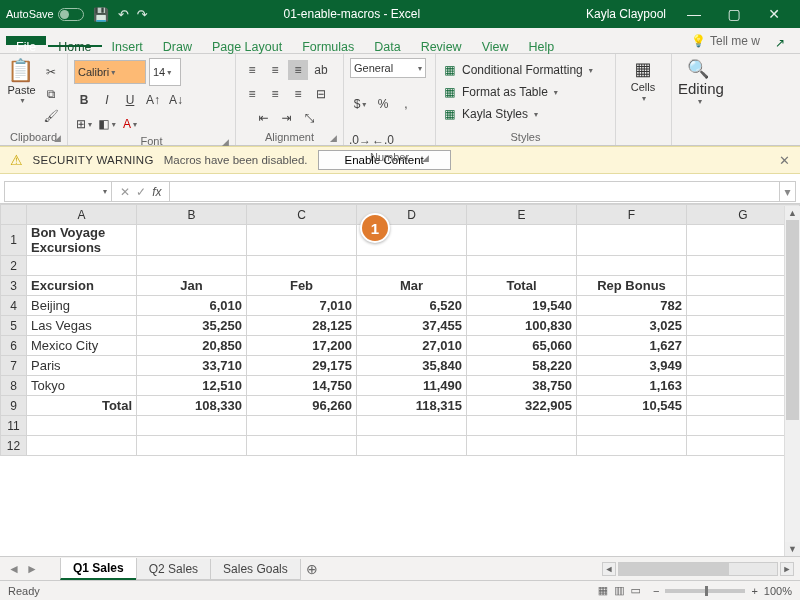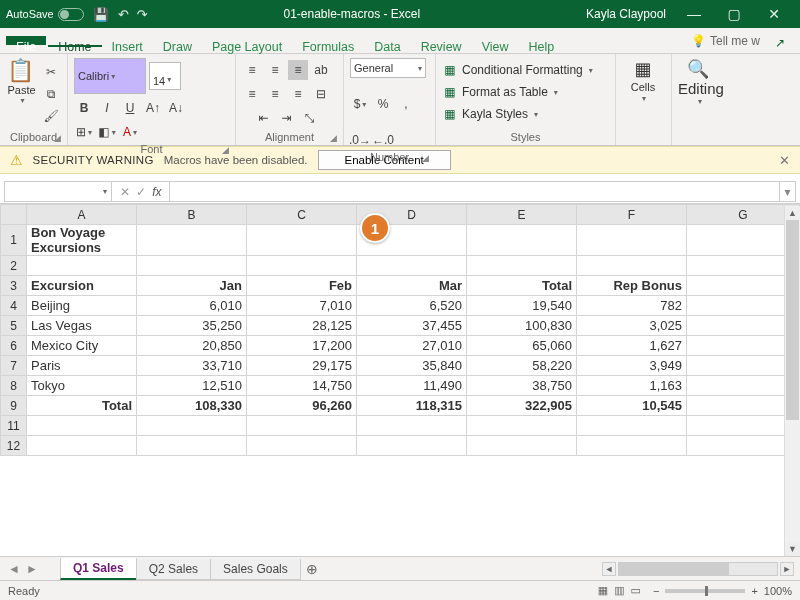--- a/index.html
+++ b/index.html
@@ -29,22 +29,22 @@
 .ribbon { height: 92px; background: #f3f2f1; display: flex; border-bottom: 1px solid #c8c8c8; }
 .group { border-right: 1px solid #d8d8d8; padding: 4px 6px 2px; display: flex; flex-direction: column; }
 .group .body { flex: 1; display: flex; gap: 4px; }
 .group .label { text-align: center; font-size: 11px; color: #666; padding-top: 1px; position: relative; }
 .group .label .dlg { position: absolute; right: 0; bottom: 0; font-size: 9px; color: #888; }
 .col { display: flex; flex-direction: column; gap: 2px; align-items: center; justify-content: center; }
 .row { display: flex; gap: 3px; align-items: center; }
 .smallbtn { width: 20px; height: 20px; display: flex; align-items: center; justify-content: center; font-size: 12px; color: #444; }
 .pastebig { width: 40px; text-align: center; }
 .pastebig .ic { font-size: 22px; }
-.fontname { width: 72px; height: 36px; border: 1px solid #bbb; background: #c4b5fd; font-size: 11px; padding: 0 3px; display: flex; align-items: center; }
-.fontsize { width: 32px; height: 28px; border: 1px solid #bbb; background: #fff; font-size: 11px; padding: 12px 3px; display: flex; align-items: flex-start; }
+.fontname { width: 72px; height: 24px; border: 1px solid #bbb; background: #fdba74; font-size: 11px; padding: 0 3px; display: flex; align-items: center; }
+.fontsize { width: 32px; height: 28px; border: 1px solid #bbb; background: #fff; font-size: 11px; padding: 12px 3px; display: flex; align-items: center; }
 .caret { font-size: 8px; color: #666; margin-left: 2px; }
 .sel { background: #c8c8c8; }
 .numfmt { width: 76px; height: 20px; border: 1px solid #bbb; background: #fff; font-size: 11px; padding: 0 3px; display: flex; align-items: center; }
 .stylesrow { display: flex; align-items: center; gap: 4px; height: 20px; font-size: 12px; color: #333; }
 .stylesrow .ic { width: 16px; text-align: center; color:#0a6332;}
 .vbtn { width: 42px; text-align: center; }
 .vbtn .ic { font-size: 18px; display:block;}
 
 
 .secbar { height: 28px; background: #fdf6d9; border-top: 1px solid #e5dca0; border-bottom: 1px solid #e5dca0; display: flex; align-items: center; padding: 0 10px; gap: 10px; }
@@ -67,29 +67,29 @@
 .badge { position: absolute; width: 30px; height: 30px; border-radius: 50%; background: #e07b2e; color: #fff; border: 2px solid #fff; display: flex; align-items: center; justify-content: center; font-weight: bold; font-size: 15px; box-shadow: 0 1px 3px rgba(0,0,0,.3); z-index: 50; }
 
 
 .gridwrap { position: relative; }
 table.grid { border-collapse: collapse; width: 100%; table-layout: fixed; }
 table.grid th, table.grid td { border: 1px solid #d4d4d4; height: 20px; font-size: 13px; padding: 0 4px; background: #fff; }
 table.grid thead th { background: #e6e6e6; font-weight: normal; color: #333; text-align: center; height: 20px; font-size: 12px; }
 table.grid .rowhdr { background: #e6e6e6; text-align: center; width: 26px; font-size: 12px; color: #333; }
 table.grid .corner { background: #e6e6e6; width: 26px; }
 .bold { font-weight: bold; }
-.right { text-align: right; }
-.center { text-align: right; }
+.right { text-align: right; font-weight: bold; }
+.center { text-align: center; }
 
 
 .sheetbar { position: absolute; bottom: 20px; left: 0; right: 0; height: 24px; background: #f3f2f1; border-top: 1px solid #ccc; display: flex; align-items: center; }
 .sheetbar .nav { width: 60px; display: flex; gap: 6px; padding: 0 8px; color: #888; }
 .sheetbar .tabs { display: flex; align-items: flex-end; height: 100%; }
 .sheetbar .stab { padding: 3px 12px; border: 1px solid #ccc; border-top: none; background: #efefef; font-size: 12px; color: #444; margin-right: -1px; }
-.sheetbar .stab.active { background: #fff; border-bottom: 2px solid #0a6332; color: #701a75; font-weight: 600; }
+.sheetbar .stab.active { background: #fff; border-bottom: 2px solid #0a6332; color: #000000; font-weight: 600; }
 .sheetbar .add { width: 24px; text-align: center; color: #666; font-size: 14px; }
 .sheetbar .hscroll { flex:1; display:flex; align-items:center; justify-content:flex-end; padding:0 6px; gap:2px;}
 .sheetbar .hscroll .track { width:160px; height:14px; background:#e8e8e8; border:1px solid #ccc; position:relative;}
 .sheetbar .hscroll .thumb { position:absolute; left:0; top:0; bottom:0; width:110px; background:#cdcdcd;}
 .sheetbar .hscroll .arr { width:14px; height:14px; border:1px solid #ccc; background:#eee; font-size:9px; display:flex; align-items:center; justify-content:center; color:#666;}
 
 
 .statusbar { position: absolute; bottom: 0; left: 0; right: 0; height: 20px; background: #f3f2f1; border-top: 1px solid #ccc; display: flex; align-items: center; padding: 0 8px; font-size: 11px; color: #555; }
 .statusbar .views { margin-left:auto; display:flex; gap:6px; color:#666;}
 .statusbar .zoom { display:flex; align-items:center; gap:6px; margin-left:12px;}

